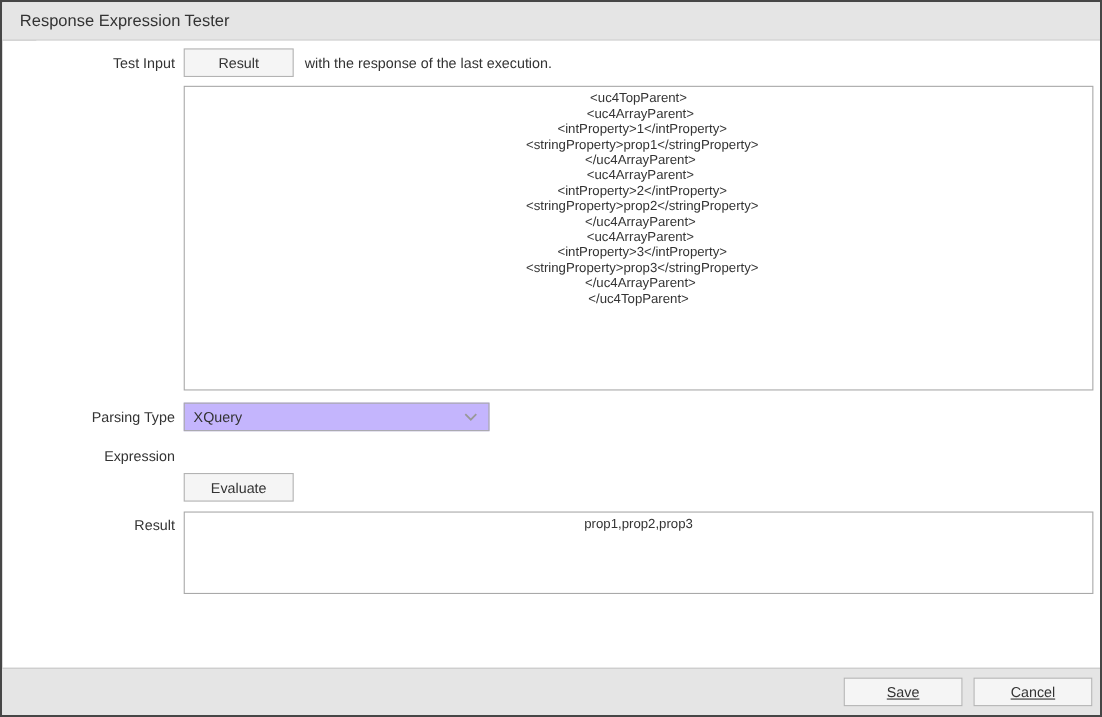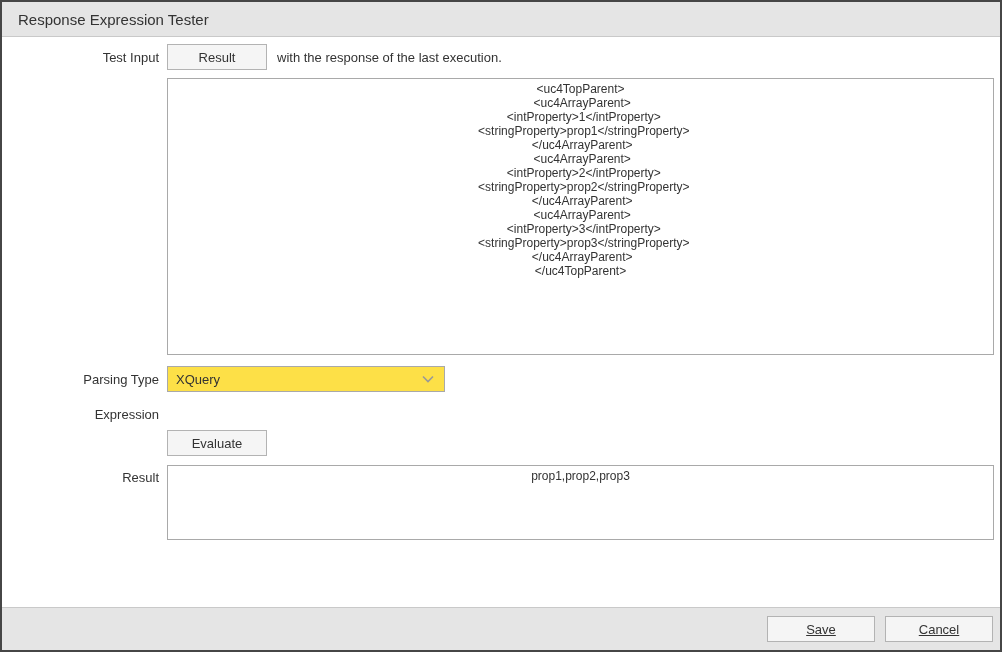--- a/index.html
+++ b/index.html
@@ -68,21 +68,21 @@
   .ta-result { height: 75px; }
 
   .row-parsing { margin-top: 11px; }
   .row-expression { margin-top: 10px; }
   .row-evaluate { margin-top: 8px; }
   .row-result { margin-top: 9px; }
 
   .select-box {
     position: relative;
     width: 278px; height: 26px;
-    background: #fde047;
+    background: #c4b5fd;
     border: 1px solid #a9a9a9;
     display: flex; align-items: center;
     padding-left: 8px;
     font-size: 13px; color: #333333;
     cursor: pointer;
   }
   .select-box .chevron {
     position: absolute; right: 10px; top: 50%;
     transform: translateY(-50%);
     display: inline-flex;

